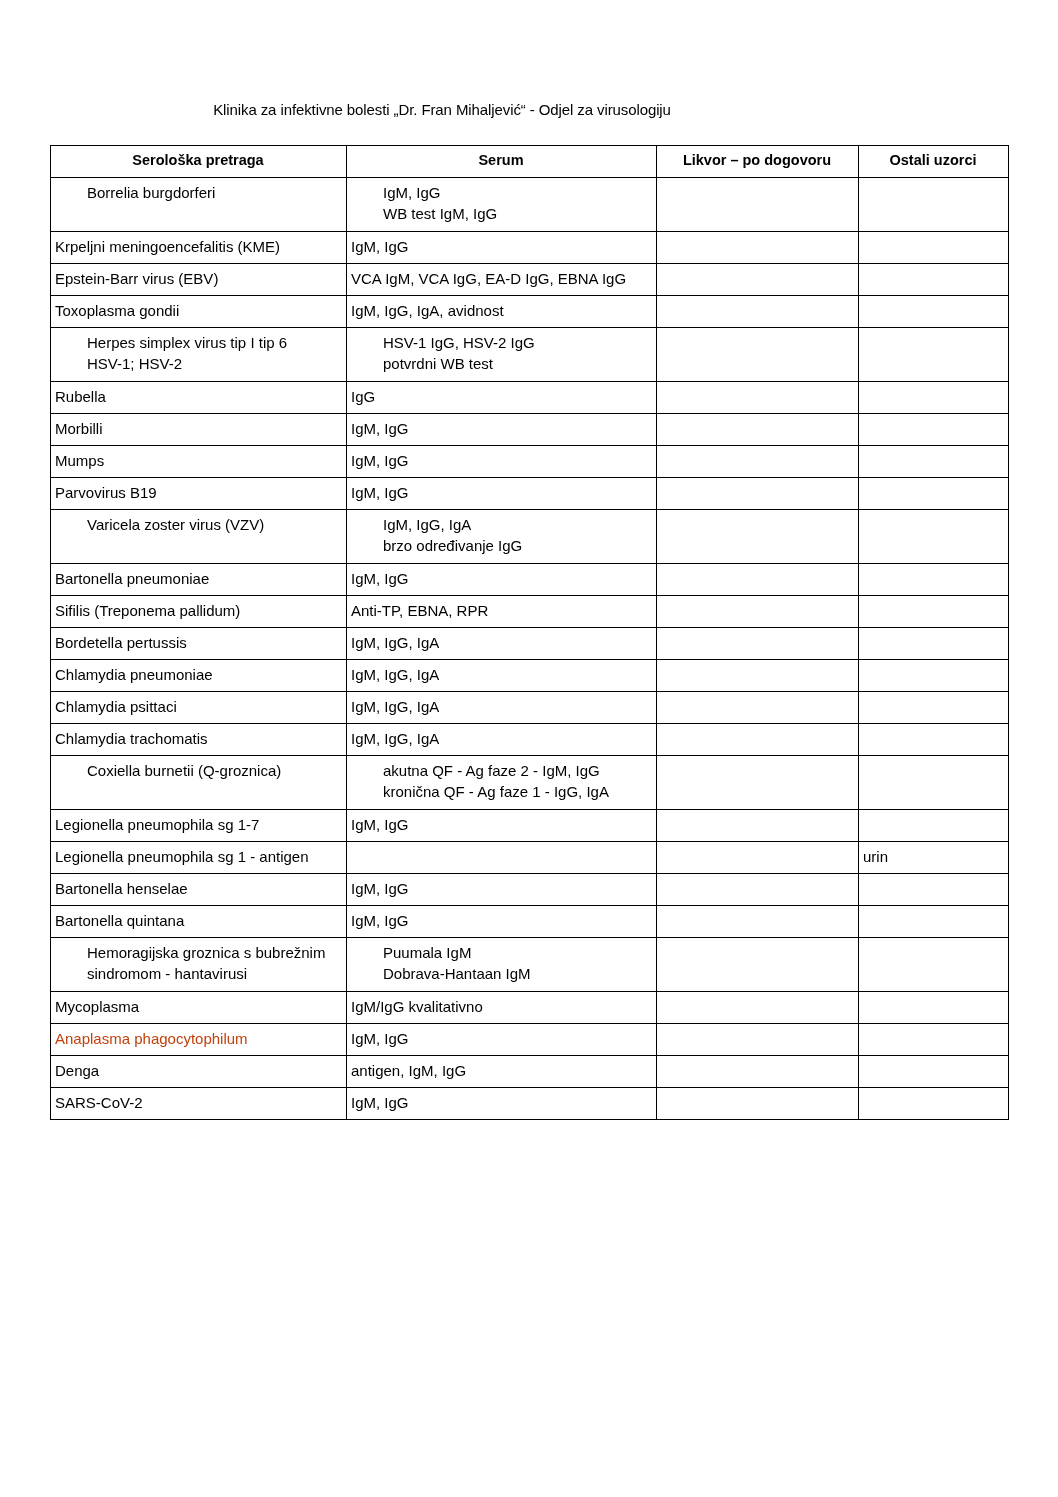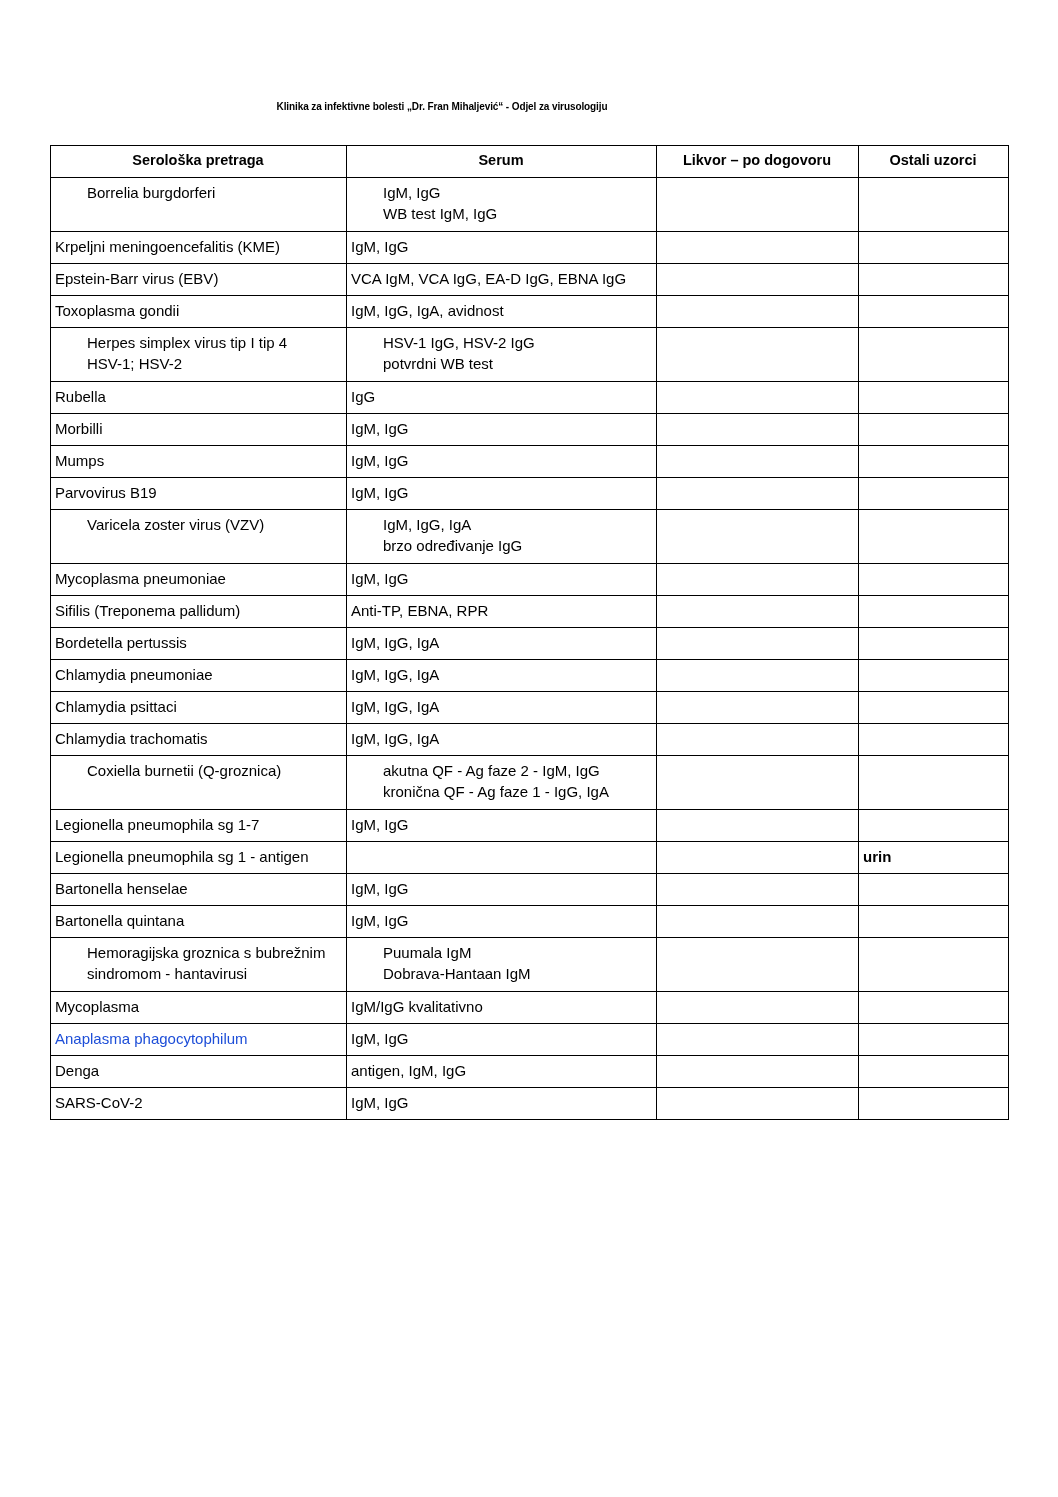--- a/index.html
+++ b/index.html
@@ -1,32 +1,32 @@
 <!DOCTYPE html>
 <html><head>
 <meta charset="utf-8">
 <style>
   html, body { margin: 0; padding: 0; background: #ffffff; }
   body { width: 1058px; height: 1497px; position: relative; overflow: hidden;
          font-family: "Liberation Sans", sans-serif; color: #000; }
   .title { position: absolute; top: 101px; left: 0; width: 884px; text-align: center;
-           font-size: 10px; font-weight: bold; letter-spacing: -0.1px; }
+           font-size: 15px; font-weight: normal; letter-spacing: -0.1px; }
   table.grid { position: absolute; left: 50px; top: 145px; border-collapse: collapse;
                table-layout: fixed; width: 958px; }
   table.grid col.c1 { width: 296px; }
   table.grid col.c2 { width: 310px; }
   table.grid col.c3 { width: 202px; }
   table.grid col.c4 { width: 150px; }
   table.grid th, table.grid td { border: 1.6px solid #000; vertical-align: top;
       font-size: 15px; line-height: 21px; padding: 4px 5px 5px 4px; text-align: left; }
   table.grid th { font-weight: bold; text-align: center; height: 22px; font-size: 14.5px; margin-left: 16px; }
   table.grid td { height: 22px; }
   table.grid tr.tall td { height: 44px; padding-left: 36px; }
-  td.center { text-align: left; font-weight: bold; }
-  td.grey { color: #1d4ed8; }
+  td.center { text-align: left; }
+  td.grey { color: #c2410c; }
   .line { display: block; }
 </style>
 </head>
 <body>
 
 <div class="title">Klinika za infektivne bolesti „Dr. Fran Mihaljević“ - Odjel za virusologiju</div>
 
 <table class="grid">
   <colgroup>
       <col class="c1">
@@ -79,21 +79,21 @@
           <span class="line">Toxoplasma gondii</span>
         </td>
         <td>
           <span class="line">IgM, IgG, IgA, avidnost</span>
         </td>
         <td></td>
         <td class="center"></td>
       </tr>
       <tr class="tall">
         <td>
-          <span class="line">Herpes simplex virus tip I tip 4</span>
+          <span class="line">Herpes simplex virus tip I tip 6</span>
           <span class="line">HSV-1; HSV-2</span>
         </td>
         <td>
           <span class="line">HSV-1 IgG, HSV-2 IgG</span>
           <span class="line">potvrdni WB test</span>
         </td>
         <td></td>
         <td class="center"></td>
       </tr>
       <tr>
@@ -142,21 +142,21 @@
         </td>
         <td>
           <span class="line">IgM, IgG, IgA</span>
           <span class="line">brzo određivanje IgG</span>
         </td>
         <td></td>
         <td class="center"></td>
       </tr>
       <tr>
         <td>
-          <span class="line">Mycoplasma pneumoniae</span>
+          <span class="line">Bartonella pneumoniae</span>
         </td>
         <td>
           <span class="line">IgM, IgG</span>
         </td>
         <td></td>
         <td class="center"></td>
       </tr>
       <tr>
         <td>
           <span class="line">Sifilis (Treponema pallidum)</span>

